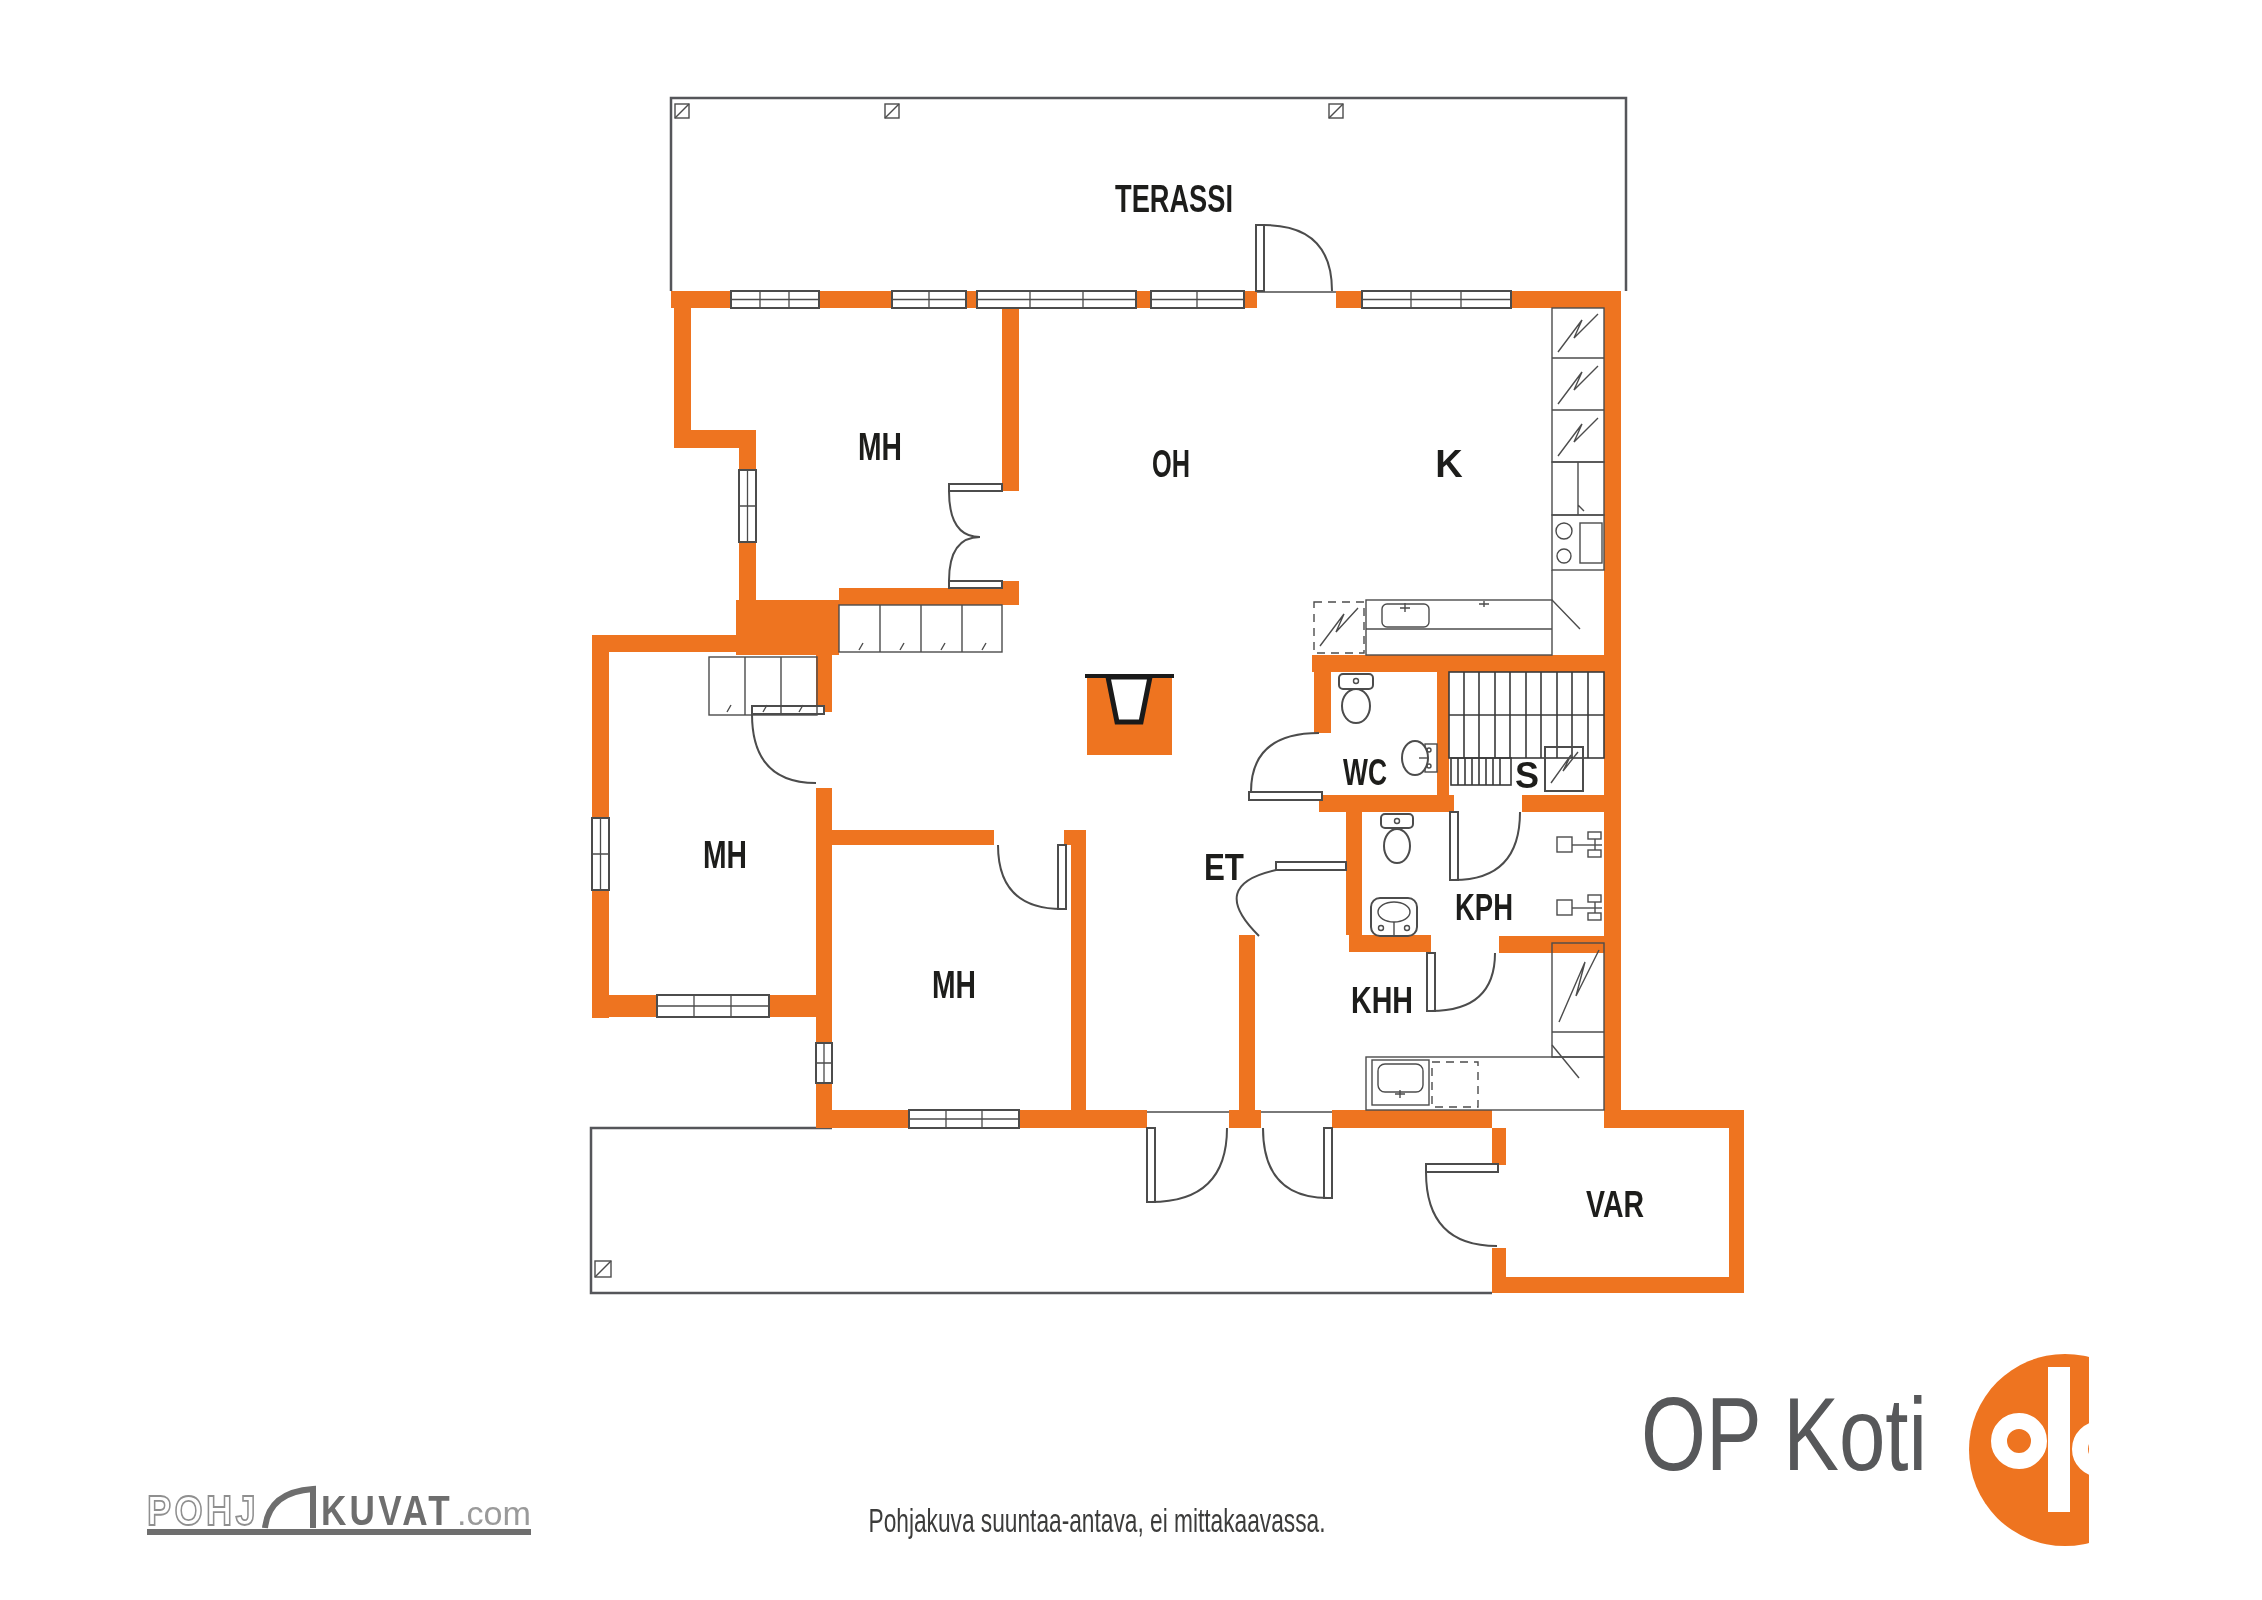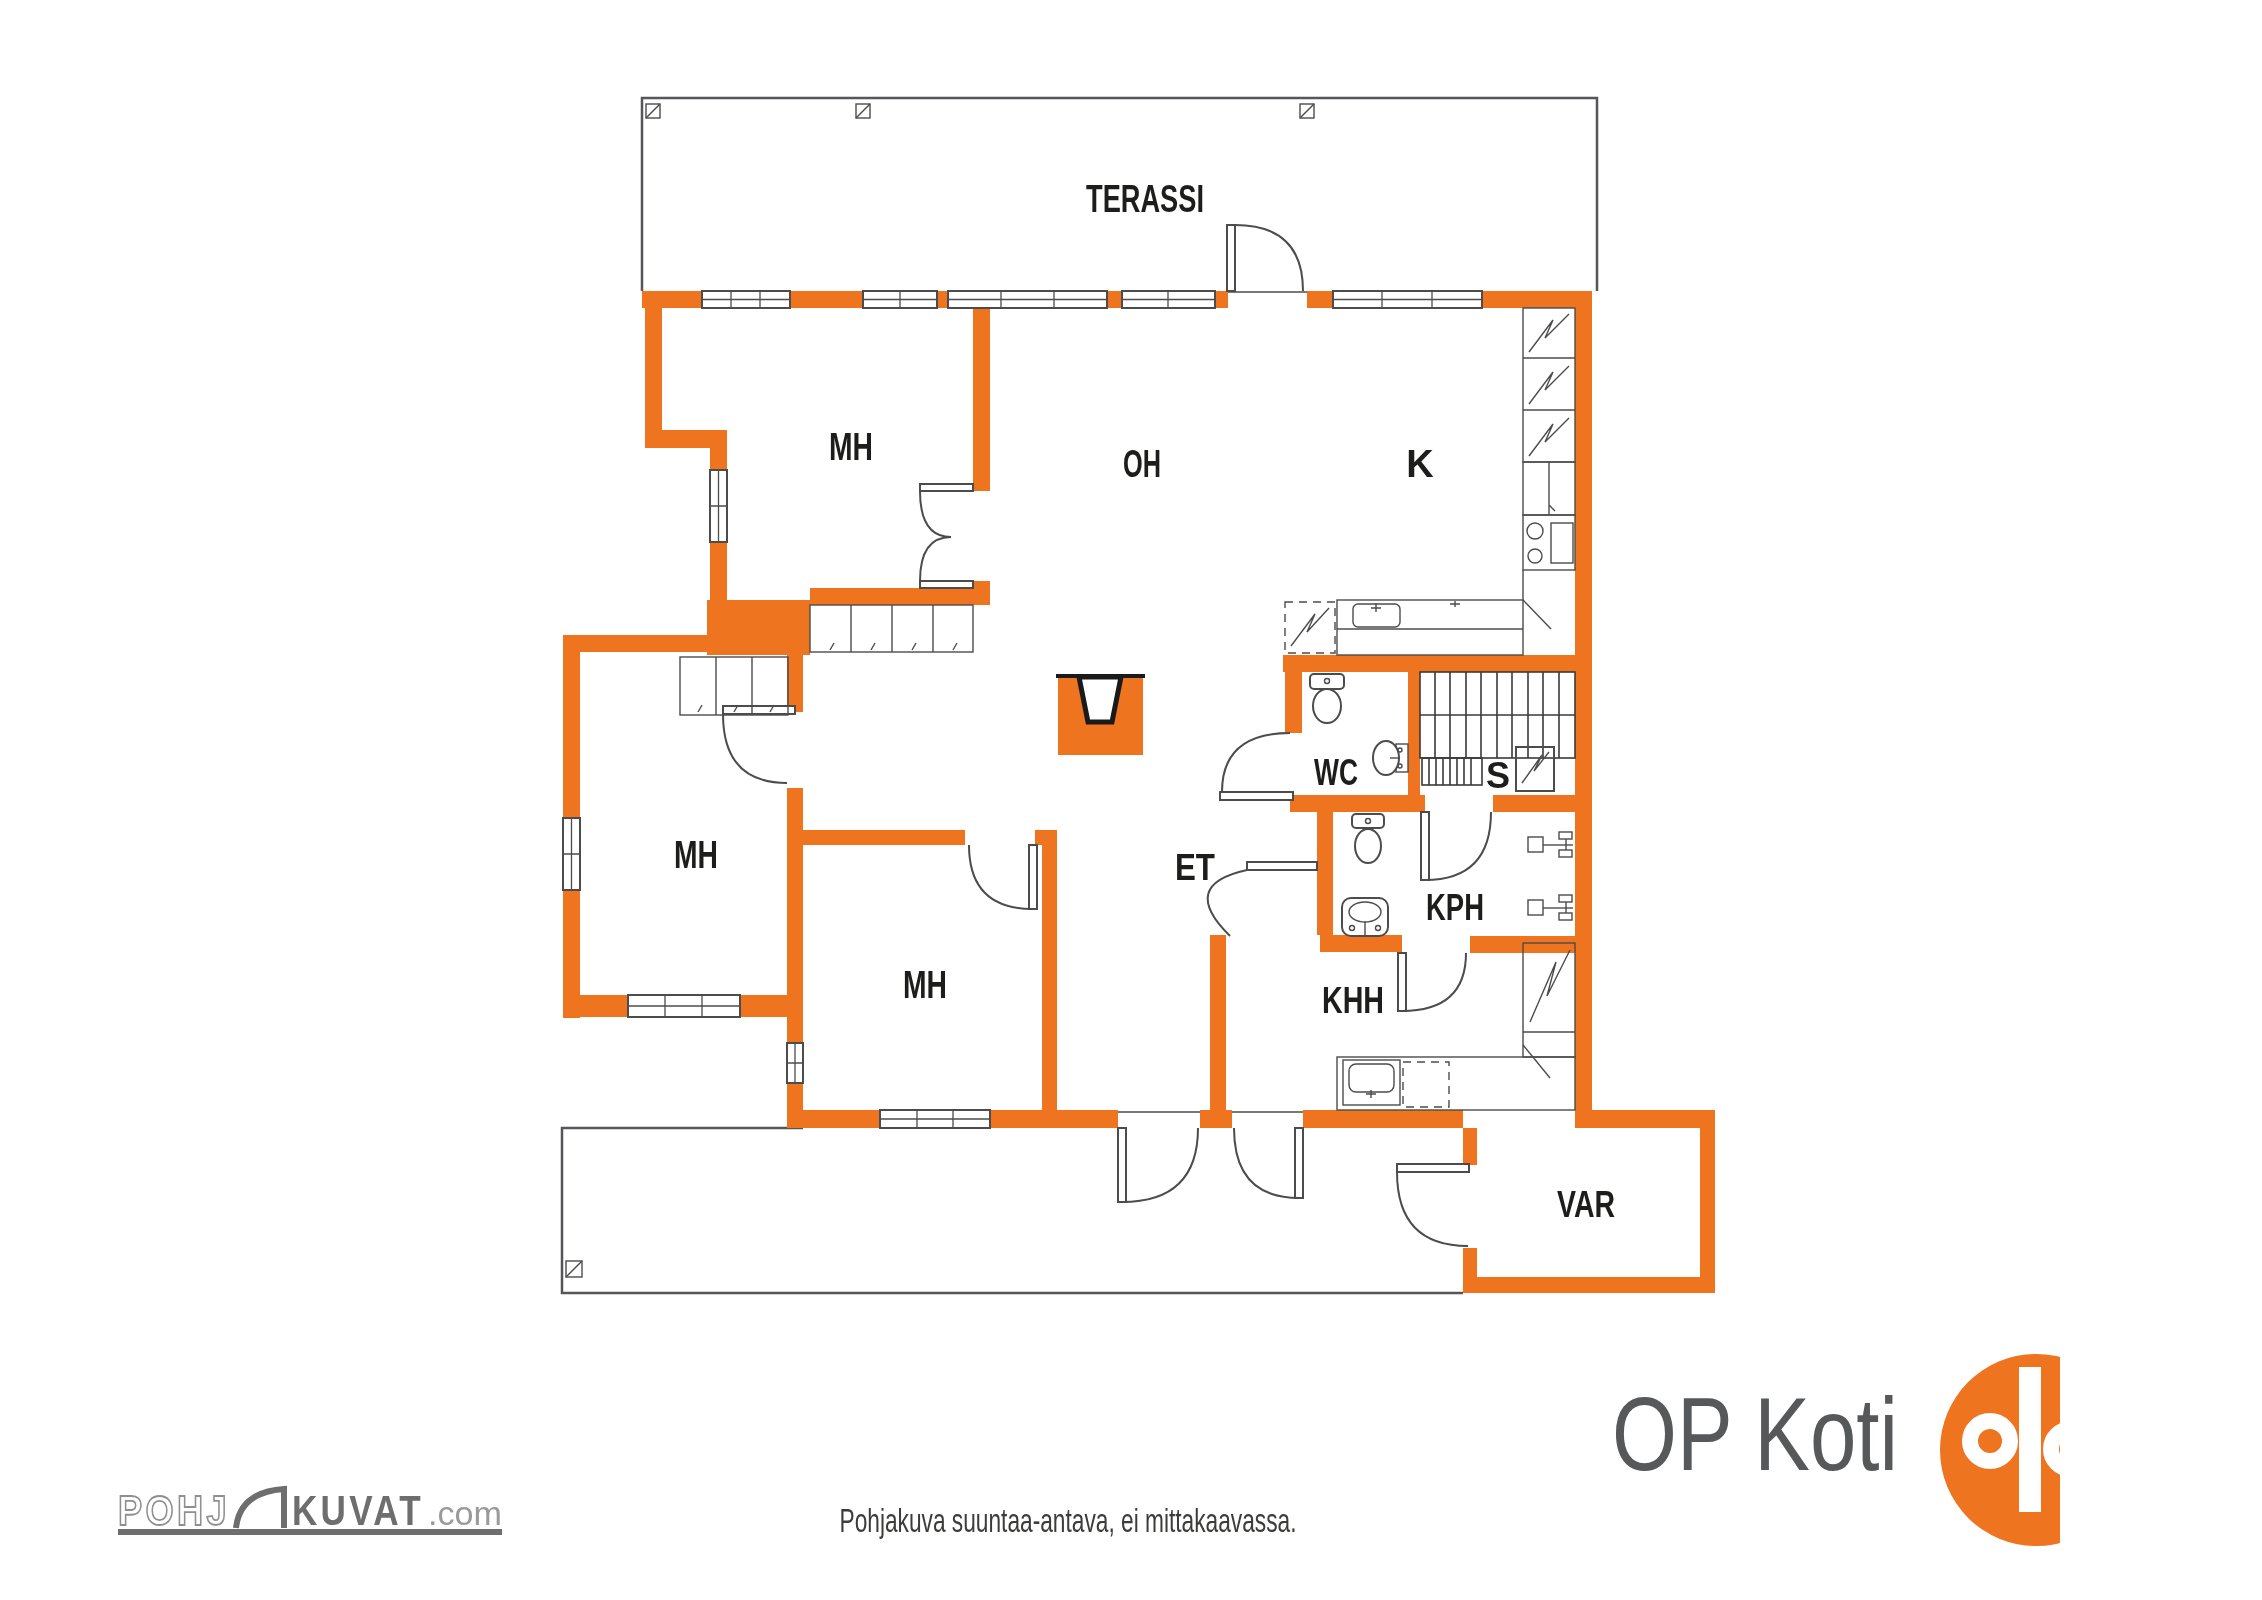--- a/index.html
+++ b/index.html
@@ -1,17 +1,17 @@
 <!DOCTYPE html>
 <html><head>
 <meta charset="utf-8">
 <style>
   html,body{margin:0;padding:0;background:#ffffff;}
   .canvas{position:relative;width:2060px;height:1600px;background:#ffffff;overflow:hidden;
-          font-family:"Liberation Sans",sans-serif;}
+          font-family:"Liberation Sans",sans-serif;padding-left:29px;}
   svg{display:block;}
   .wall{fill:#EE7420;stroke:none;}
   .thin{stroke:#55565A;stroke-width:2.5;fill:none;}
   .fx{stroke:#4C4C4C;stroke-width:2;fill:none;}
   .fxthin{stroke:#4C4C4C;stroke-width:1.4;fill:none;}
   .fxw{fill:#ffffff;stroke:#4C4C4C;stroke-width:2;}
   .door{stroke:#4C4C4C;stroke-width:2;fill:none;}
   .leaf{fill:#ffffff;stroke:#4C4C4C;stroke-width:2;}
   .win{fill:#ffffff;stroke:#4C4C4C;stroke-width:2;}
   .winline{stroke:#4C4C4C;stroke-width:1.3;fill:none;}

